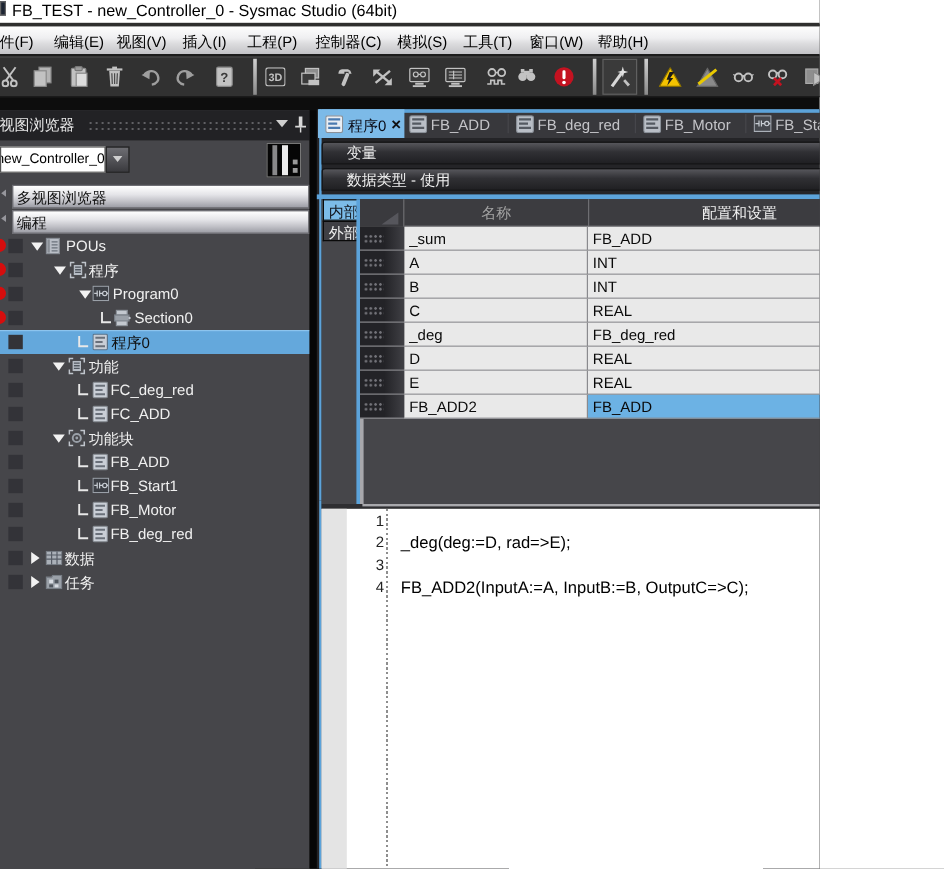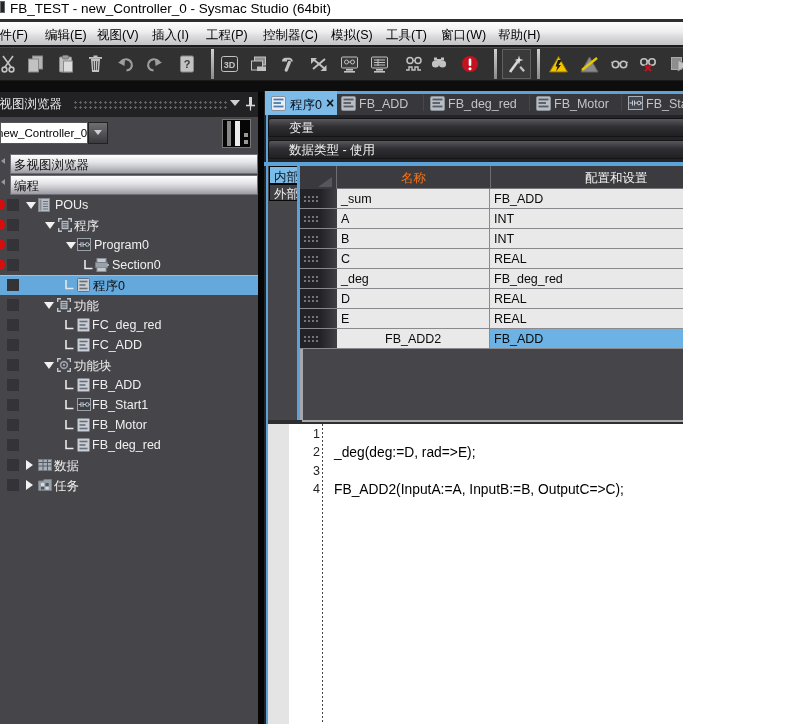--- a/index.html
+++ b/index.html
@@ -520,21 +520,21 @@
 <div class="abs txt" style="left:274px;top:185.5px;font-size:12.5px;color:#ececec;">外部</div>
 
 <div class="abs" style="left:297px;top:166px;width:3px;height:255px;background:#5ca3da;"></div>
 
 <div id="grid">
 <div class="abs" style="left:300px;top:166px;width:487px;height:23px;background:#3c3c40;border-bottom:1px solid #77777b;"></div>
 <div class="abs" style="left:300px;top:166px;width:37px;height:23px;background:#3a3a3e;border-right:1px solid #6e6e72;"></div>
 <div class="abs" style="left:318px;top:177px;width:0;height:0;border-left:14px solid transparent;border-bottom:10px solid #56565c;"></div>
 <div class="abs" style="left:490px;top:166px;width:1px;height:23px;background:#6e6e72;"></div>
 <div class="abs" style="left:729px;top:166px;width:1px;height:23px;background:#6e6e72;"></div>
-<div class="abs txt" style="left:401px;top:170px;font-size:12.5px;color:#f97316;">名称</div>
+<div class="abs txt" style="left:401px;top:170px;font-size:12.5px;color:#a3a3a3;">名称</div>
 <div class="abs txt" style="left:585px;top:170px;font-size:12.5px;color:#f2f2f2;">配置和设置</div>
 <div class="abs txt" style="left:757px;top:170px;font-size:12.5px;color:#f2f2f2;">初始值</div>
 <div class="abs" style="left:300px;top:189px;width:37px;height:20px;background:linear-gradient(to right,#232327 55%,#404045);border-bottom:1px solid #8a8a8e;"></div>
 <div class="abs" style="left:303px;top:195px;width:17px;height:8px;background-image:radial-gradient(#74747a 1px, transparent 1.2px);background-size:4px 4px;"></div>
 <div class="abs" style="left:337px;top:189px;width:153px;height:20px;background:#e9e9e9;border-bottom:1px solid #8a8a8e;border-right:1px solid #8a8a8e;"></div>
 <div class="abs" style="left:490px;top:189px;width:239px;height:20px;background:#e9e9e9;border-bottom:1px solid #8a8a8e;border-right:1px solid #8a8a8e;"></div>
 <div class="abs" style="left:729px;top:189px;width:58px;height:20px;background:#ababab;border-bottom:1px solid #8a8a8e;"></div>
 <div class="abs txt" style="left:341px;top:192px;font-size:12.5px;color:#0a0a0a;">_sum</div>
 <div class="abs txt" style="left:494px;top:192px;font-size:12.5px;color:#0a0a0a;">FB_ADD</div>
 <div class="abs" style="left:300px;top:209px;width:37px;height:20px;background:linear-gradient(to right,#232327 55%,#404045);border-bottom:1px solid #8a8a8e;"></div>
@@ -577,21 +577,21 @@
 <div class="abs" style="left:337px;top:309px;width:153px;height:20px;background:#e9e9e9;border-bottom:1px solid #8a8a8e;border-right:1px solid #8a8a8e;"></div>
 <div class="abs" style="left:490px;top:309px;width:239px;height:20px;background:#e9e9e9;border-bottom:1px solid #8a8a8e;border-right:1px solid #8a8a8e;"></div>
 <div class="abs" style="left:729px;top:309px;width:58px;height:20px;background:#e9e9e9;border-bottom:1px solid #8a8a8e;"></div>
 <div class="abs txt" style="left:341px;top:312px;font-size:12.5px;color:#0a0a0a;">E</div>
 <div class="abs txt" style="left:494px;top:312px;font-size:12.5px;color:#0a0a0a;">REAL</div>
 <div class="abs" style="left:300px;top:329px;width:37px;height:20px;background:linear-gradient(to right,#232327 55%,#404045);border-bottom:1px solid #8a8a8e;"></div>
 <div class="abs" style="left:303px;top:335px;width:17px;height:8px;background-image:radial-gradient(#74747a 1px, transparent 1.2px);background-size:4px 4px;"></div>
 <div class="abs" style="left:337px;top:329px;width:153px;height:20px;background:#e9e9e9;border-bottom:1px solid #8a8a8e;border-right:1px solid #8a8a8e;"></div>
 <div class="abs" style="left:490px;top:329px;width:239px;height:20px;background:#6cb2e4;border-bottom:1px solid #8a8a8e;border-right:1px solid #8a8a8e;"></div>
 <div class="abs" style="left:729px;top:329px;width:58px;height:20px;background:#ababab;border-bottom:1px solid #8a8a8e;"></div>
-<div class="abs txt" style="left:341px;top:332px;font-size:12.5px;color:#0a0a0a;margin-left:44px;">FB_ADD2</div>
+<div class="abs txt" style="left:341px;top:332px;font-size:12.5px;color:#0a0a0a;">FB_ADD2</div>
 <div class="abs txt" style="left:494px;top:332px;font-size:12.5px;color:#0a0a0a;">FB_ADD</div>
 </div>
 
 <div class="abs" style="left:300px;top:349px;width:2.5px;height:71px;background:#a8a8ac;"></div>
 
 <div class="abs" style="left:268px;top:420px;width:519px;height:4px;background:#2e2e31;"></div>
 <div class="abs" style="left:302px;top:420px;width:485px;height:1.5px;background:#a8a8ac;"></div>
 
 <div class="abs" style="left:268px;top:424px;width:519px;height:300px;background:#ffffff;"></div>
 <div class="abs" style="left:268px;top:424px;width:21px;height:300px;background:#e4e4e4;"></div>

